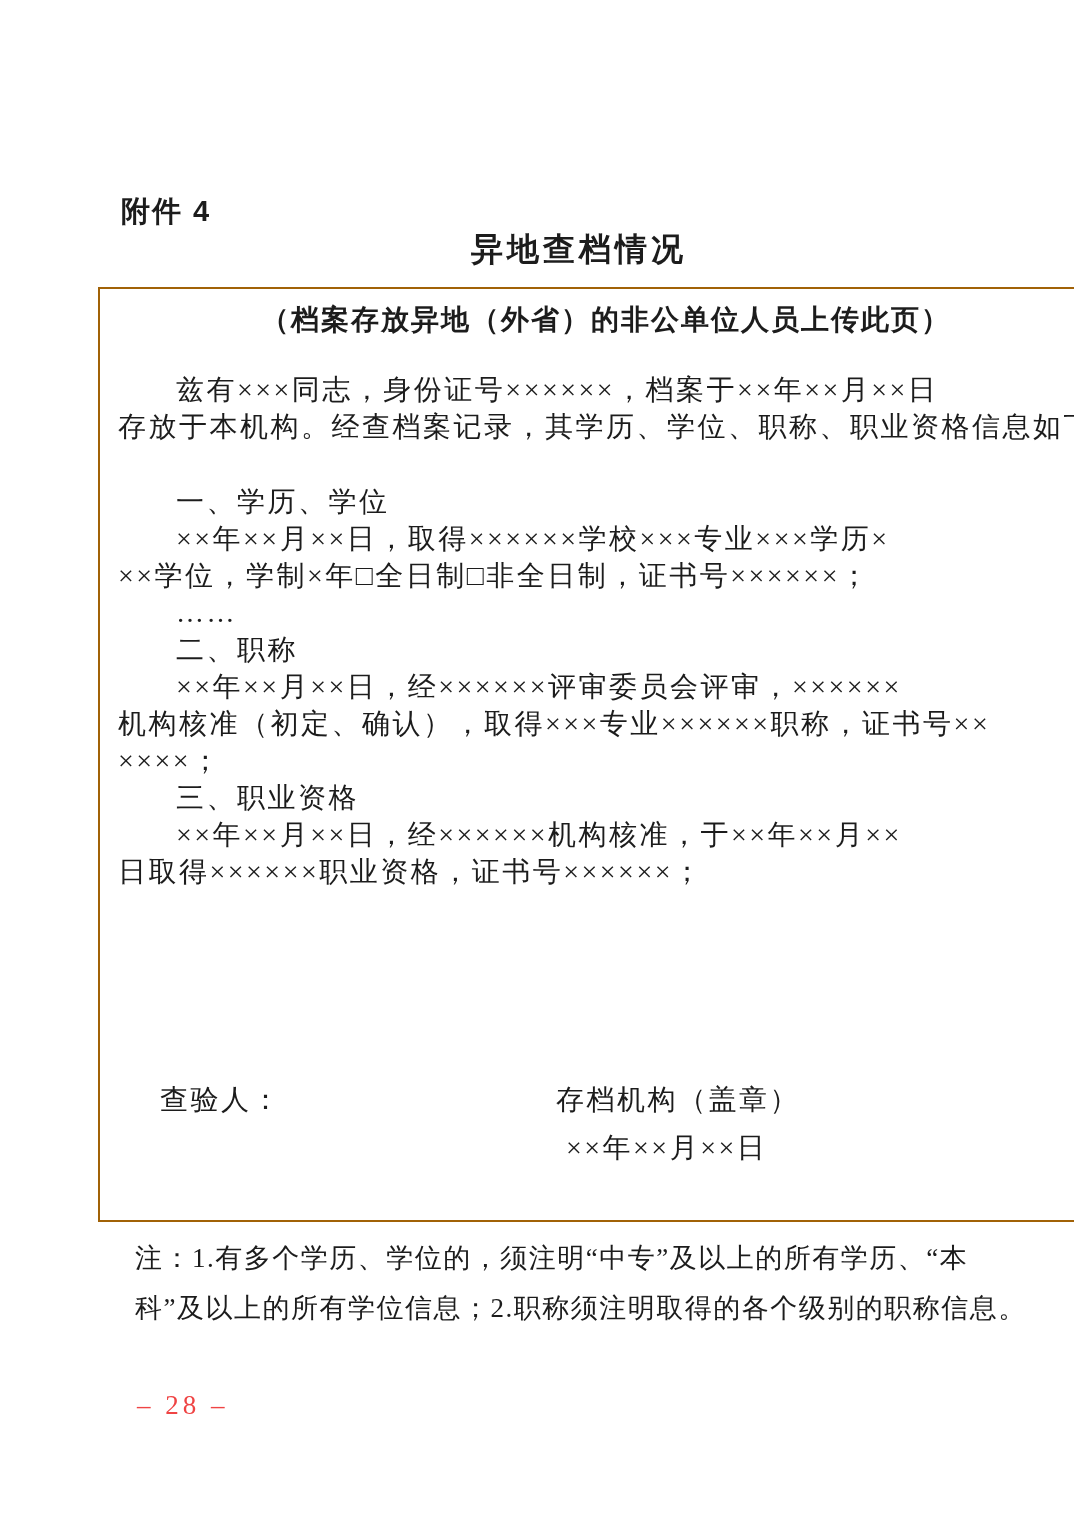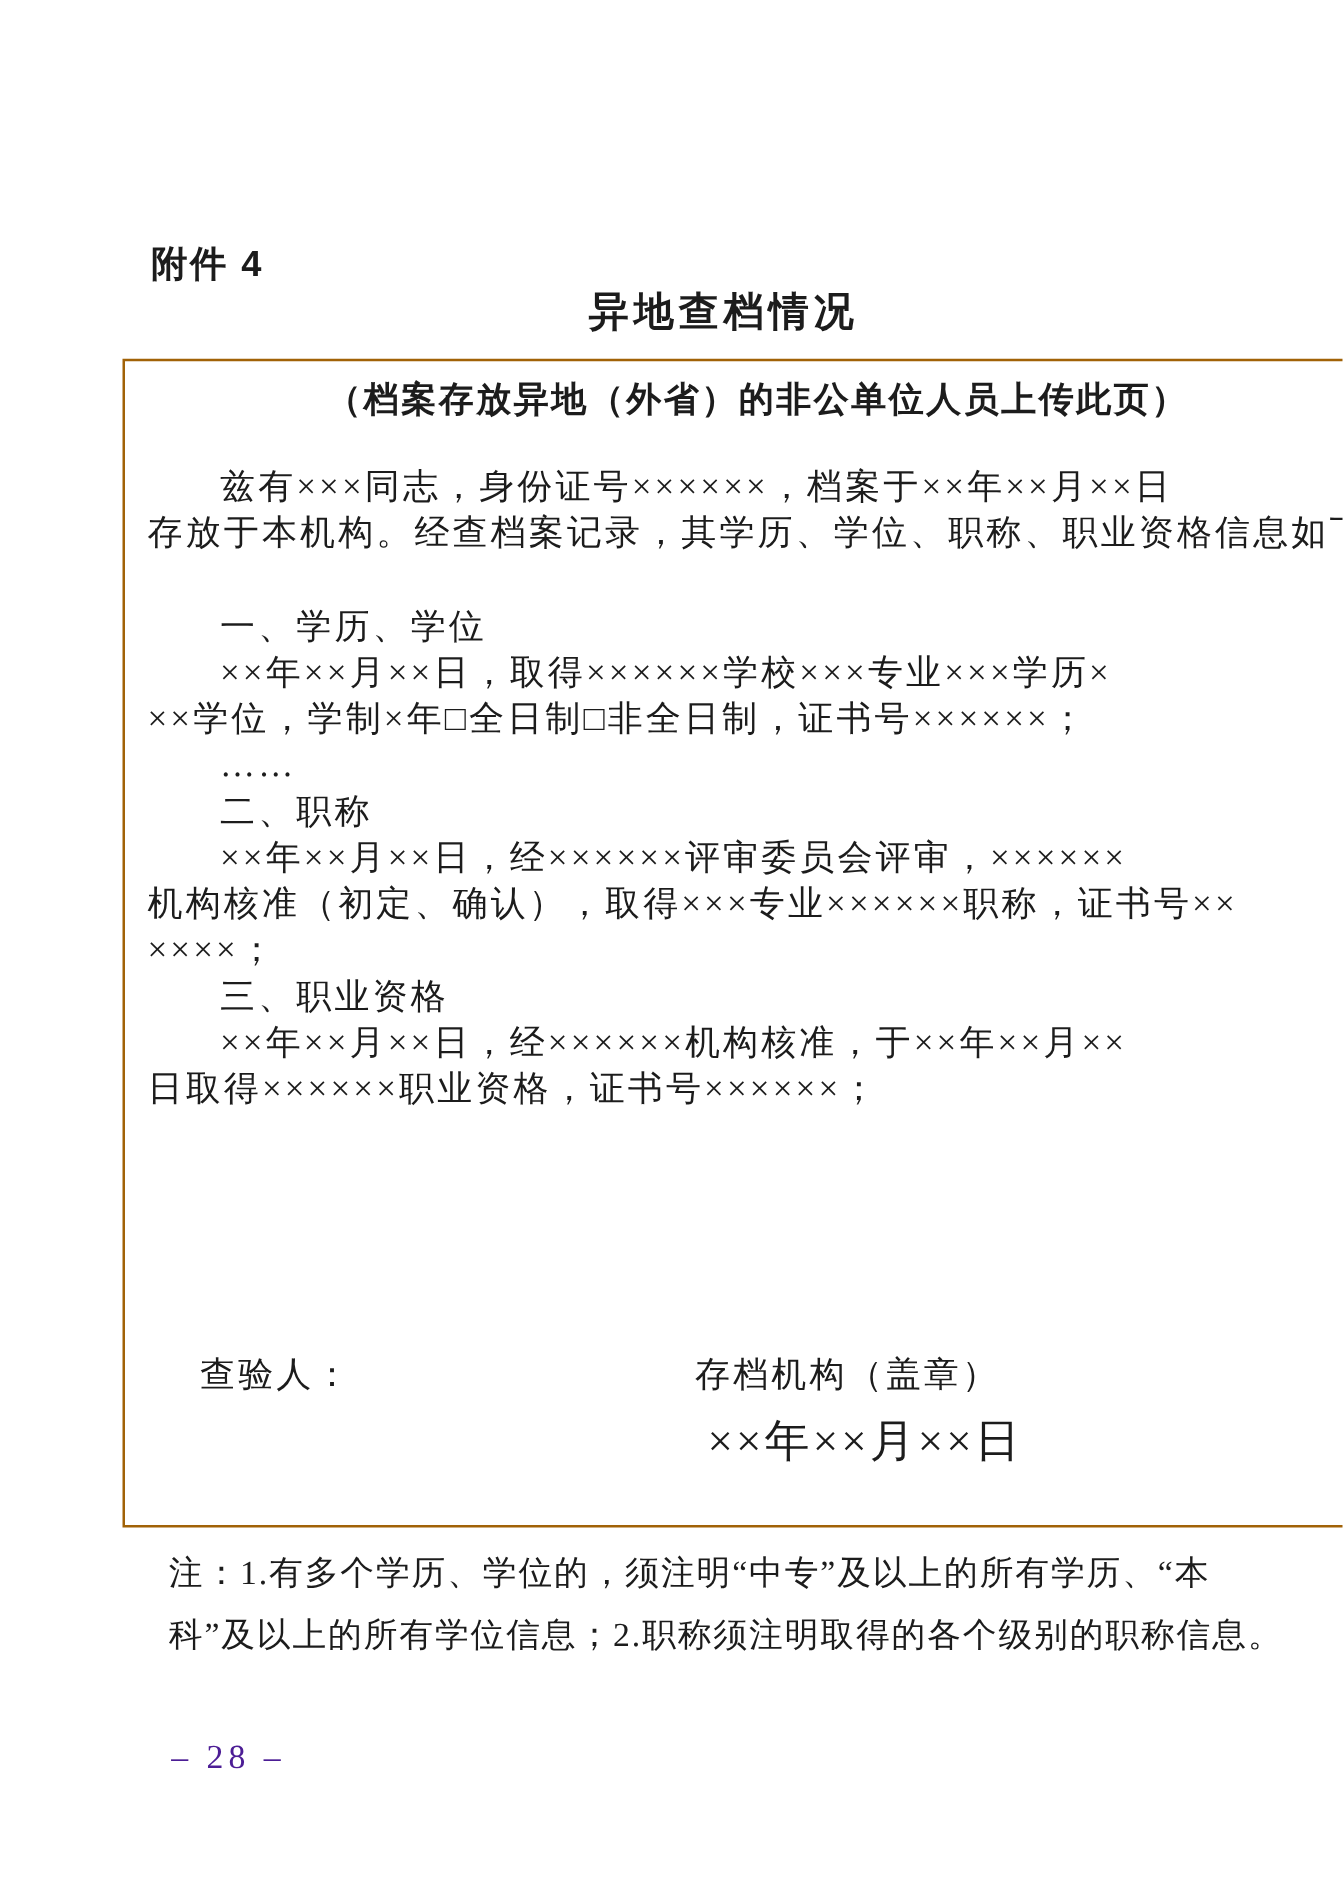--- a/index.html
+++ b/index.html
@@ -53,37 +53,37 @@
   .sig-inspector {
     position: absolute; top: 792px; left: 60px;
     font-size: 28px; letter-spacing: 2.5px;
   }
   .sig-org {
     position: absolute; top: 792px; left: 456px;
     font-size: 28px; letter-spacing: 2.5px; text-align: center;
   }
   .sig-date {
     position: absolute; top: 840px; left: 466px;
-    font-size: 36px; letter-spacing: 2.5px;
+    font-size: 28px; letter-spacing: 2.5px;
   }
   .note-block {
     position: absolute; left: 135px; top: 1228px; width: 830px;
   }
   .note-line {
     font-size: 27px;
     line-height: 37.5px;
     letter-spacing: 1.5px;
     white-space: nowrap;
     margin-top: 12px;
   }
   .page-number {
     position: absolute; left: 137px; top: 1390px;
     font-size: 27px;
     letter-spacing: 4px;
-    color: #4c1d95;
+    color: #ef4444;
   }
 </style>
 </head>
 <body>
 
 <div class="attachment-label">附件 4</div>
 
 <div class="doc-title">异地查档情况</div>
 
 <div class="form-box">

